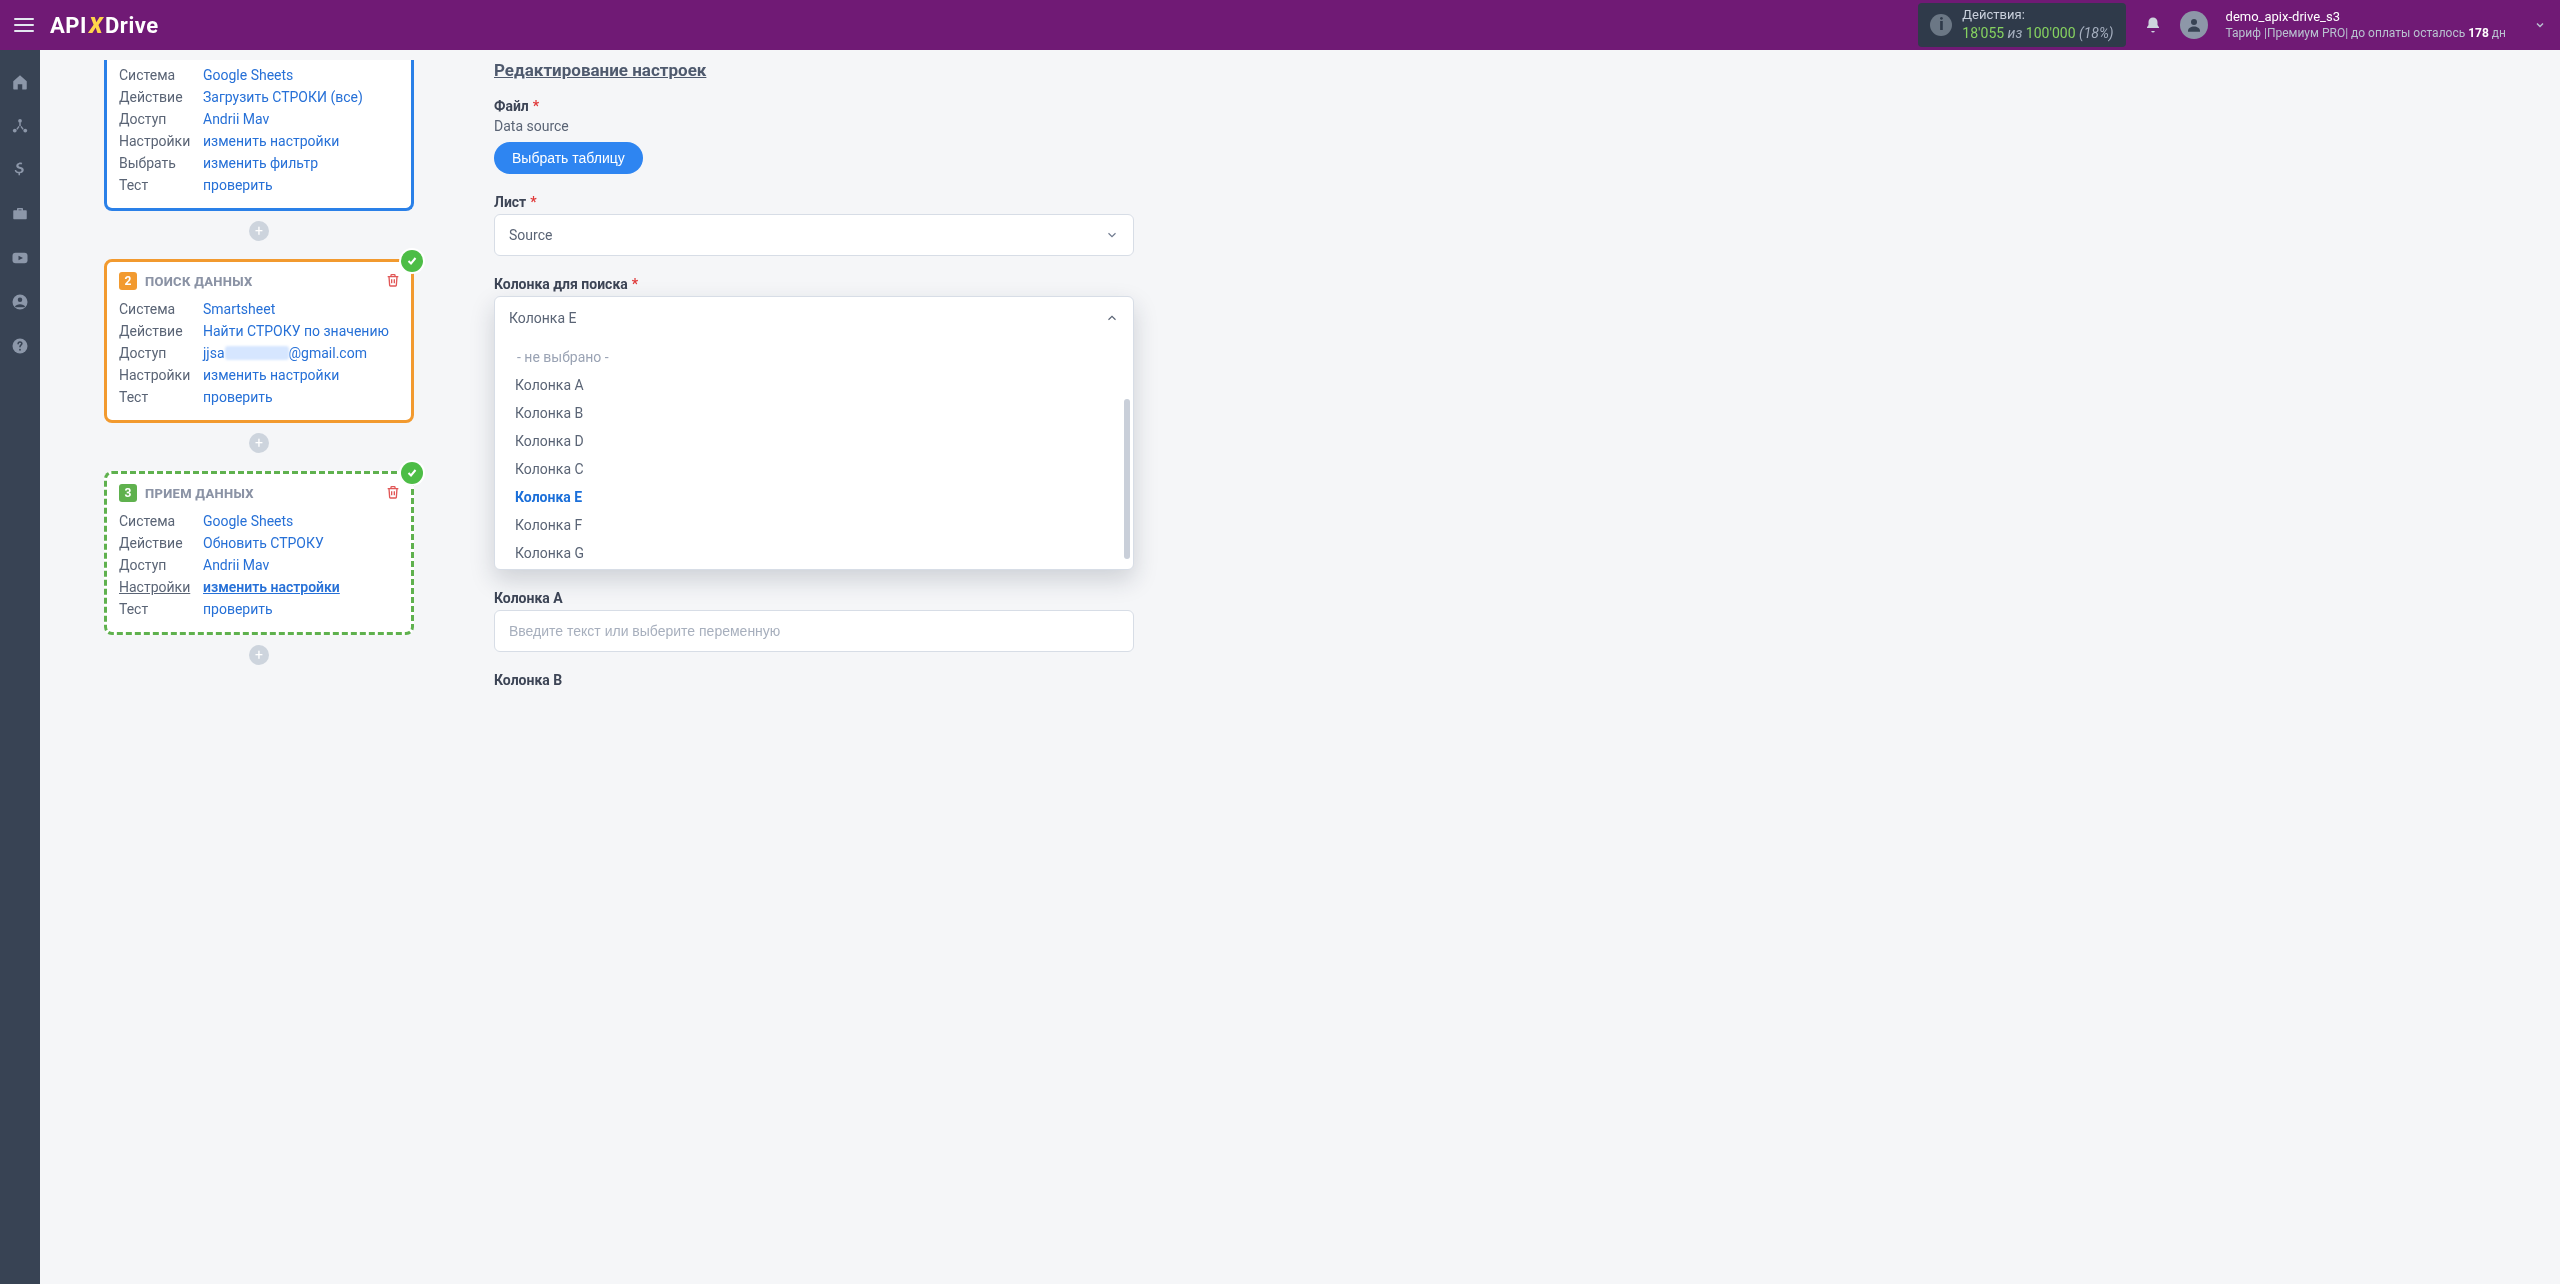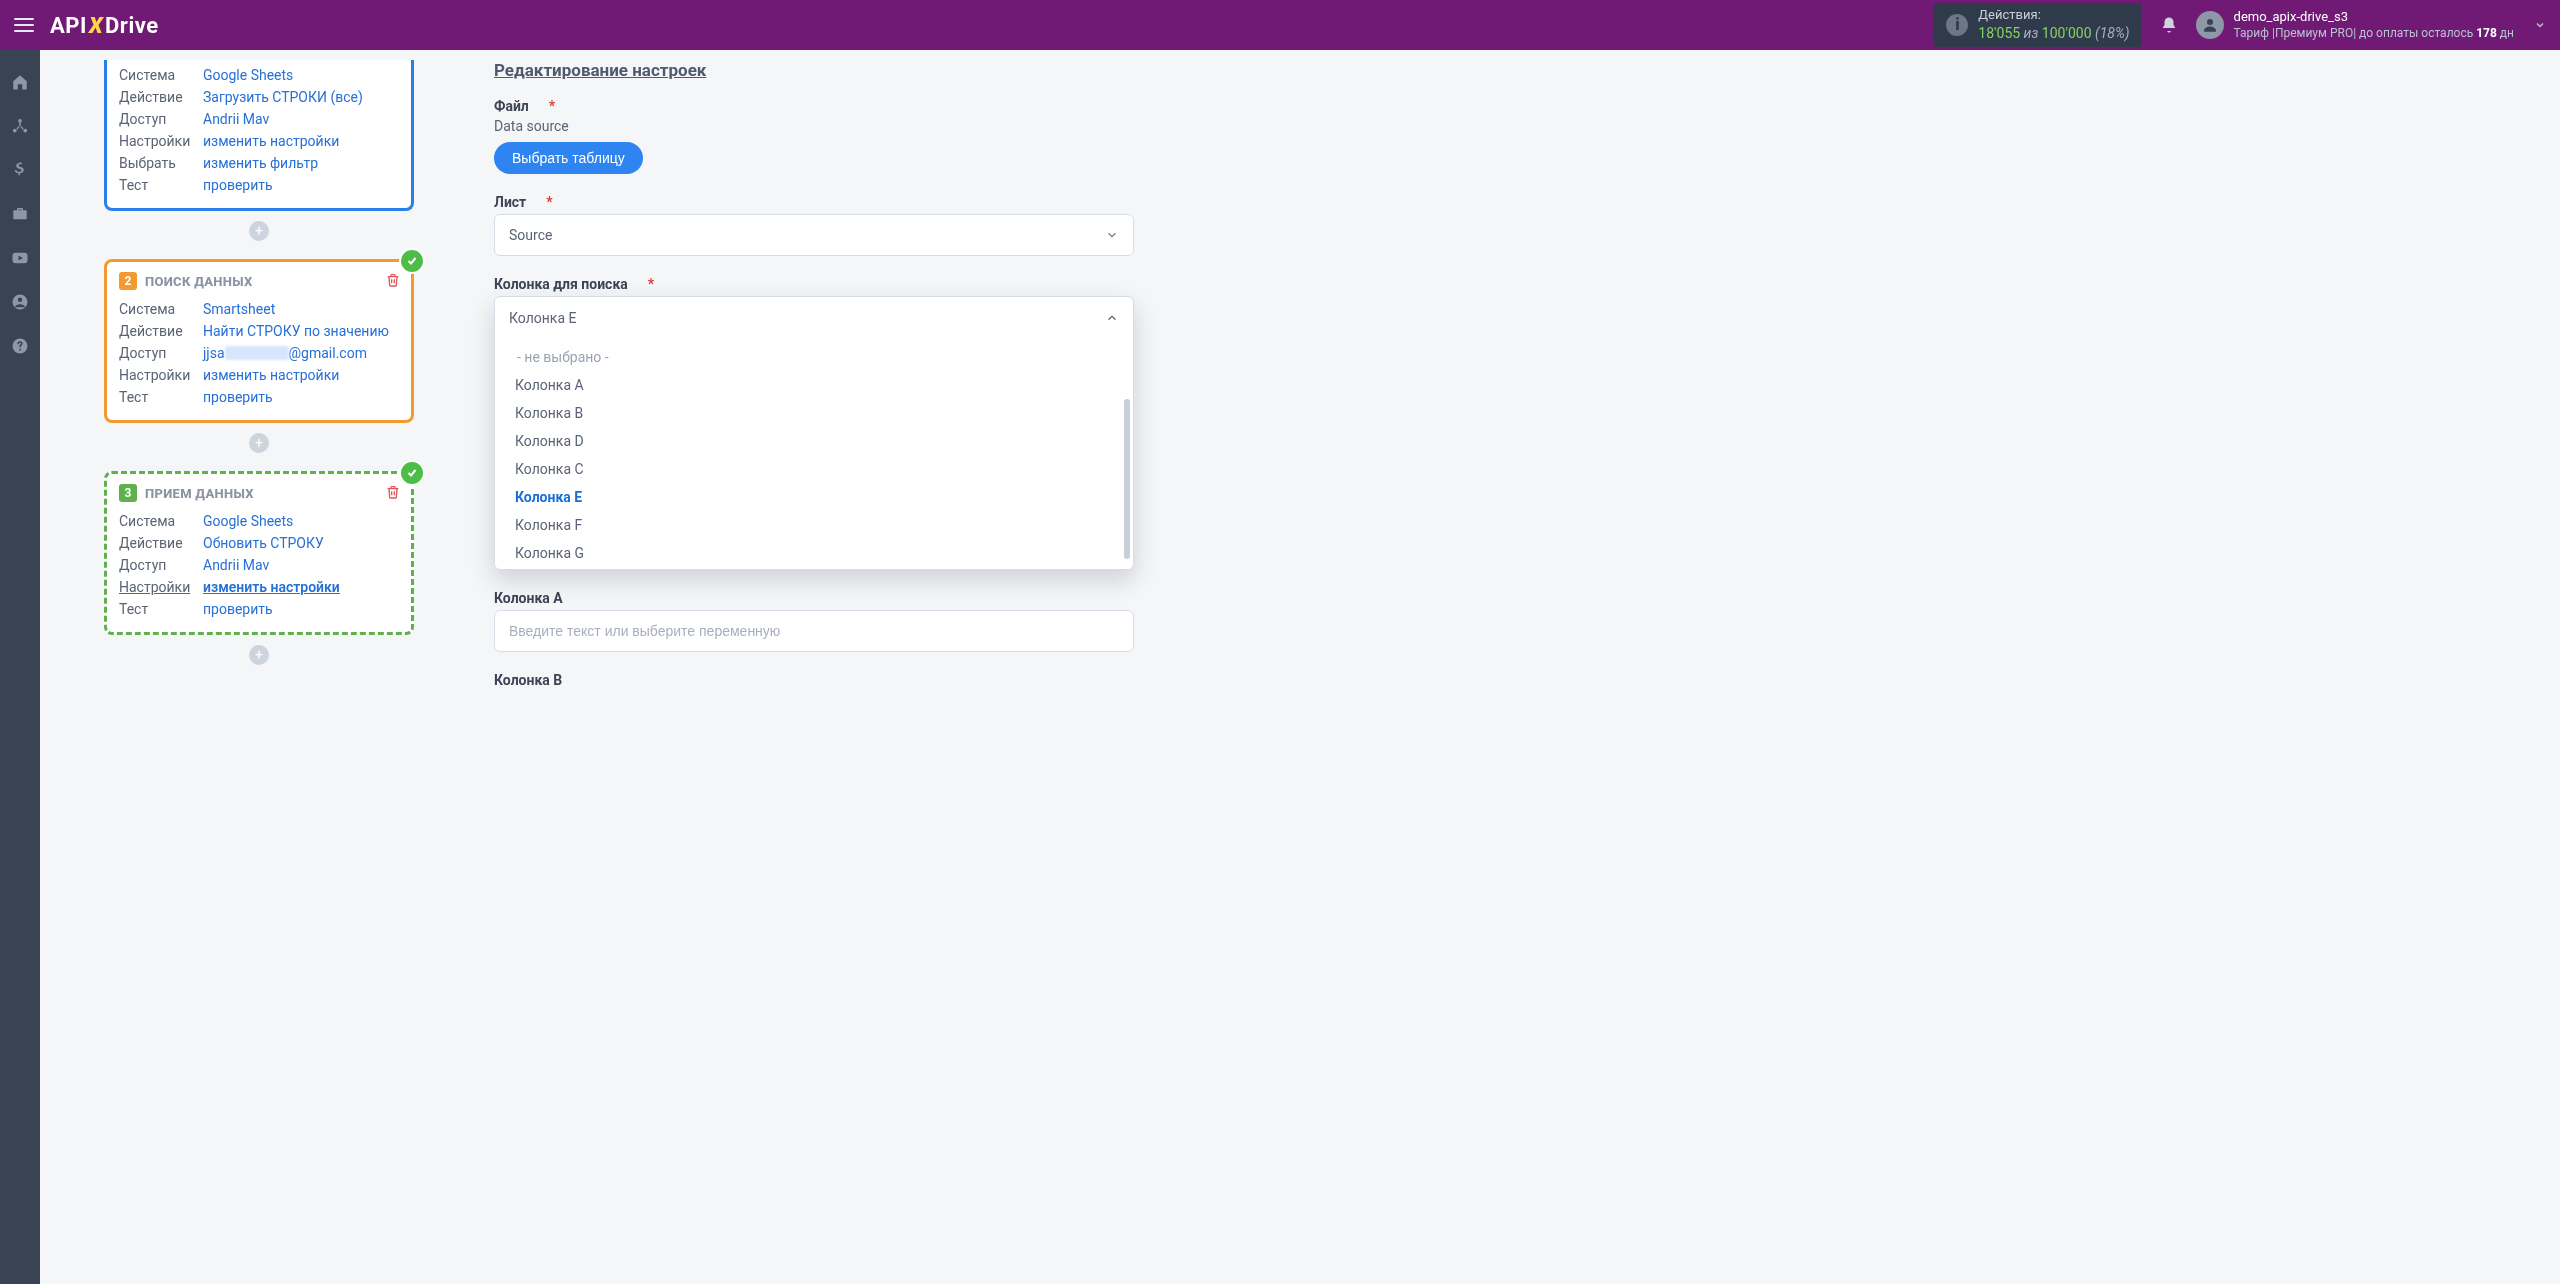--- a/index.html
+++ b/index.html
@@ -16,21 +16,21 @@
 .logo .drive { color: #fff; }
 .header-right { display: flex; align-items: center; gap: 18px; }
 .actions-box { background: #2f3a4a; border-radius: 4px; padding: 4px 12px; display: flex; gap: 10px; align-items: center; }
 .actions-box .info-ic { width: 22px; height: 22px; background: #6b7785; border-radius: 50%; display: flex; align-items: center; justify-content: center; color: #2f3a4a; font-weight: 900; }
 .actions-box .txt { font-size: 13px; line-height: 1.3; }
 .actions-box .txt .l1 { color: #c9d0dc; }
 .actions-box .txt .l2 { font-size: 14px; }
 .actions-box .green { color: #86d260; }
 .actions-box .gray { color: #a5afbf; font-style: italic; }
 .bell { width: 18px; height: 18px; cursor: pointer; }
-.user-block { display: flex; align-items: center; gap: 10px; cursor: pointer; }
+.user-block { display: flex; align-items: center; gap: 18px; cursor: pointer; }
 .avatar { width: 28px; height: 28px; background: #8d97a8; border-radius: 50%; display: flex; align-items: center; justify-content: center; }
 .user-txt { font-size: 13px; line-height: 1.3; }
 .user-txt .name { color: #fff; }
 .user-txt .tariff { color: #b9c2d0; font-size: 12px; }
 .user-txt .tariff b { color: #fff; font-weight: 700; }
 .chevd { margin-left: 10px; color: #b9c2d0; }
 
 
 .leftnav { position: fixed; left: 0; top: 50px; bottom: 0; width: 40px; background: #384354; display: flex; flex-direction: column; align-items: center; padding-top: 12px; gap: 4px; }
 .leftnav .ni { width: 40px; height: 40px; display: flex; align-items: center; justify-content: center; color: #8c97a9; cursor: pointer; }
@@ -59,21 +59,21 @@
 .row .v.mask { display: flex; align-items: center; gap: 0; }
 .row .v .blur { background: #d6e6ff; border-radius: 3px; display: inline-block; width: 64px; height: 14px; filter: blur(1px); }
 .row.u .k { text-decoration: underline; color: #5a6475; }
 .row.u .v { text-decoration: underline; font-weight: 600; }
 .add { display: flex; justify-content: center; margin: 10px 0 18px; }
 .add .btn { width: 20px; height: 20px; background: #cdd4dd; border-radius: 50%; color: #fff; display: flex; align-items: center; justify-content: center; font-size: 14px; cursor: pointer; }
 
 
 .section-title { font-size: 17px; font-weight: 700; color: #4f5a6e; text-decoration: underline; margin-bottom: 18px; }
 .fld { margin-bottom: 20px; }
-.lbl { font-size: 14px; font-weight: 700; color: #3d4556; margin-bottom: 4px; display: flex; align-items: center; gap: 20px; }
+.lbl { font-size: 14px; font-weight: 700; color: #3d4556; margin-bottom: 4px; display: flex; align-items: center; gap: 4px; }
 .req { color: #e03a3a; }
 .sub { font-size: 14px; color: #5a6475; margin-bottom: 8px; }
 .pill { background: #2e85f1; color: #fff; border: none; border-radius: 18px; padding: 8px 18px; font-size: 14px; cursor: pointer; }
 .select { border: 1px solid #d7dde6; border-radius: 6px; background: #fff; height: 42px; display: flex; align-items: center; justify-content: space-between; padding: 0 14px; font-size: 14px; color: #5a6475; cursor: pointer; }
 .select .chev { color: #6f7a8e; }
 .input { border: 1px solid #d7dde6; border-radius: 6px; background: #fff; height: 42px; width: 100%; padding: 0 14px; font-size: 14px; color: #8b93a5; }
 .input::placeholder { color: #a7afbd; }
 
 
 .dd-wrap { position: relative; }

